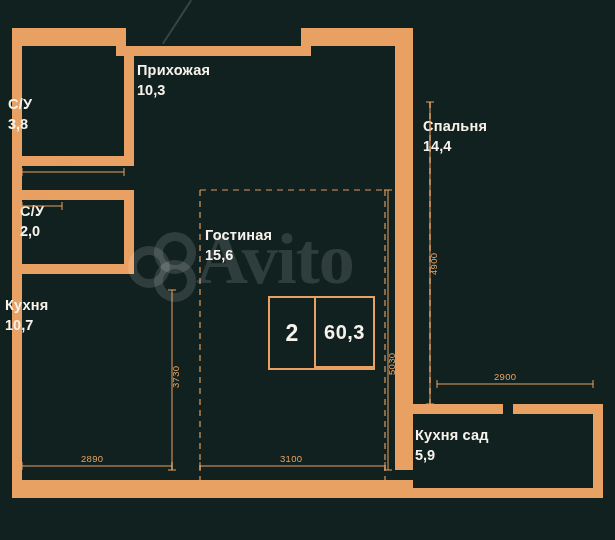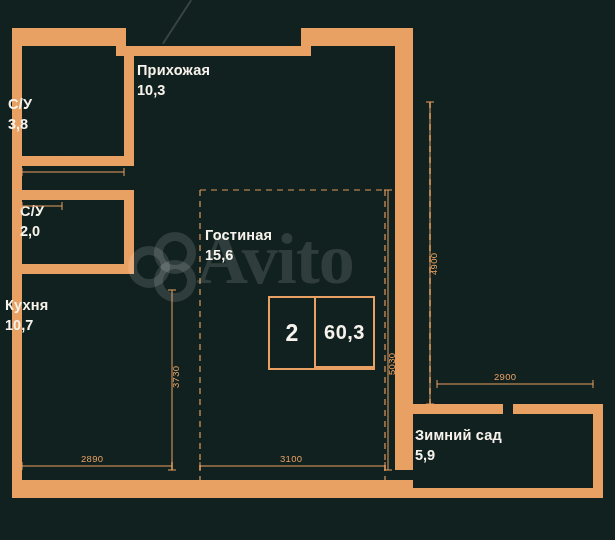--- a/index.html
+++ b/index.html
@@ -247,23 +247,27 @@
   <div class="room-label" style="left:5px; top:297px; width:120px;">
     <span class="nm">Кухня</span>
     <span class="ar">10,7</span>
   </div>
 
   <div class="room-label" style="left:205px; top:227px; width:175px;">
     <span class="nm">Гостиная</span>
     <span class="ar">15,6</span>
   </div>
 
+  <div class="room-label" style="left:423px; top:118px; width:163px;">
+    <span class="nm">Спальня</span>
+    <span class="ar">14,4</span>
+  </div>
 
   <div class="room-label" style="left:415px; top:427px; width:186px;">
-    <span class="nm">Зимний сад</span>
+    <span class="nm">Кухня сад</span>
     <span class="ar">5,9</span>
   </div>
 
   <div class="dim" style="left:54px; top:156px;">1640</div>
   <div class="dim" style="left:22px; top:190px;">1640</div>
   <div class="dim vert" style="left:170px; top:388px; transform:rotate(-90deg);">3730</div>
   <div class="dim" style="left:81px; top:453px;">2890</div>
   <div class="dim" style="left:280px; top:453px;">3100</div>
   <div class="dim vert" style="left:386px; top:375px; transform:rotate(-90deg);">5030</div>
   <div class="dim vert" style="left:428px; top:275px; transform:rotate(-90deg);">4900</div>

